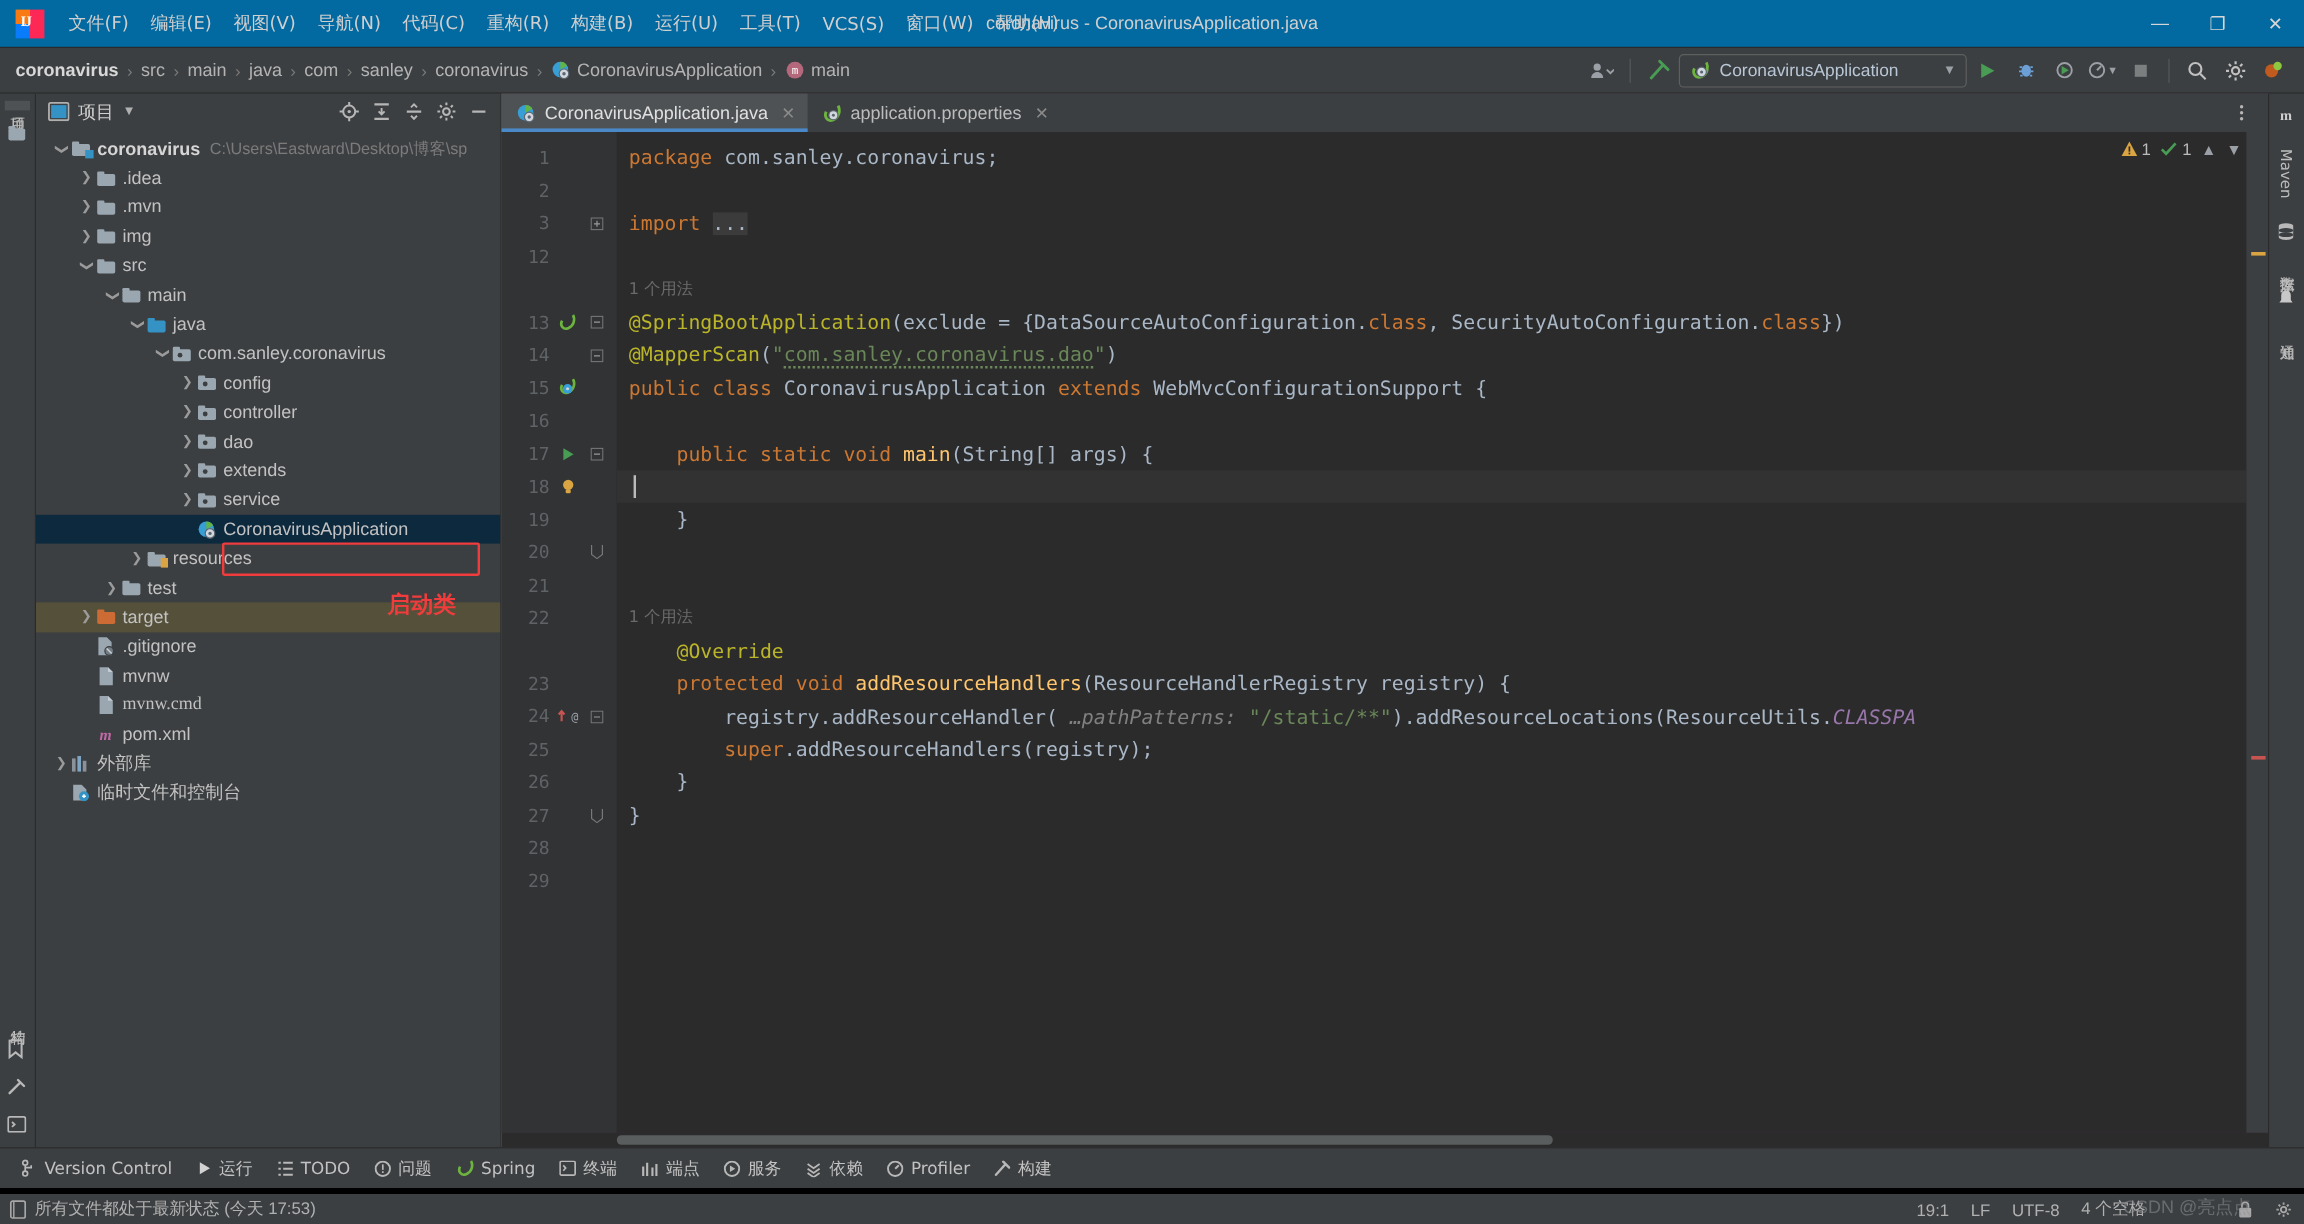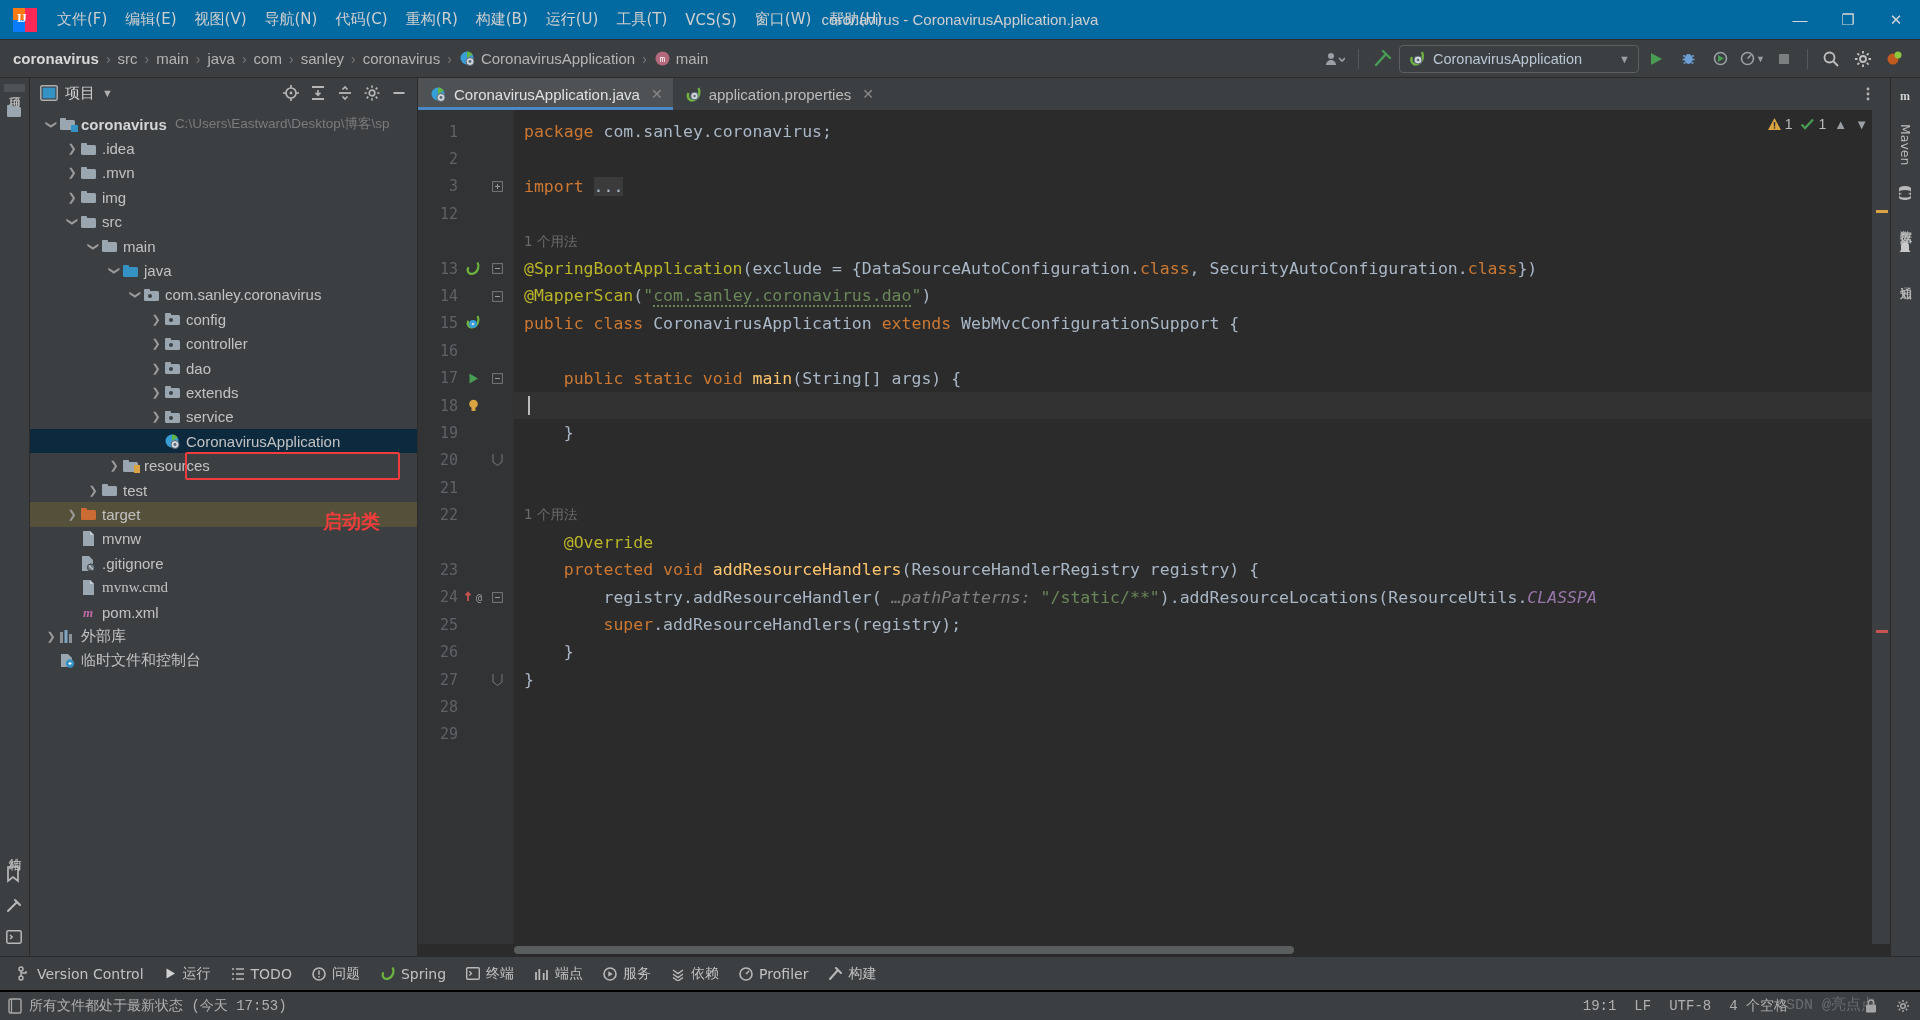--- a/index.html
+++ b/index.html
@@ -163,22 +163,22 @@
   
   .bottombar {
     height:34px; flex:0 0 34px; background:#3c3f41; display:flex; align-items:center;
     border-top:1px solid #2b2b2b; padding-left:8px; gap:2px;
   }
   .bt { display:flex; align-items:center; gap:6px; padding:4px 9px; font-size:14px; color:#c2c2c2; border-radius:3px;
         font-family:"DejaVu Sans","Liberation Sans",sans-serif; white-space:nowrap;}
 
   .statusbar {
     height:30px; flex:0 0 30px; background:#3c3f41; display:flex; align-items:center;
-    border-top:2px solid #000000; padding:0 10px 0 8px; font-size:14px; color:#b0b0b0;
-    font-family:Liberation Mono, monospace;
+    border-top:5px solid #000000; padding:0 10px 0 8px; font-size:14px; color:#b0b0b0;
+    font-family:Liberation Sans, sans-serif;
   }
   .status-left { display:flex; align-items:center; gap:7px; }
   .status-right { margin-left:auto; display:flex; align-items:center; gap:18px; position:relative;}
   .wm { position:absolute; right:34px; top:-2px; color:#8f9296; font-size:15px; opacity:.55; white-space:nowrap;}
 
   svg { display:block; }
 </style>
 </head>
 <body>
 
@@ -549,40 +549,40 @@
             <span class="arrow">❯</span>
             <span class="ico">
               <span class="fi orange"></span>
             </span>
             <span class="lbl">target</span>
           </div>
           <div class="row" style="padding-left: 35px;">
             <span class="arrow"></span>
             <span class="ico">
               <span class="">
-                <svg width="15" height="17" viewBox="0 0 15 17">
-                  <path d="M2 1h7l4 4v11H2z" fill="#9aa7b0"></path>
-                  <path d="M9 1v4h4" fill="#c3ccd4"></path>
-                </svg>
-              </span>
-            </span>
-            <span class="lbl">mvnw</span>
-          </div>
-          <div class="row" style="padding-left: 35px;">
-            <span class="arrow"></span>
-            <span class="ico">
-              <span class="">
                 <svg width="16" height="17" viewBox="0 0 16 17">
                   <path d="M2 1h7l4 4v11H2z" fill="#9aa7b0"></path>
                   <circle cx="11" cy="12.5" r="3.6" fill="#6f7b85" stroke="#3c3f41"></circle>
                   <path d="M8.9 10.4l4.2 4.2" stroke="#cfcfcf" stroke-width="1.3"></path>
                 </svg>
               </span>
             </span>
             <span class="lbl">.gitignore</span>
+          </div>
+          <div class="row" style="padding-left: 35px;">
+            <span class="arrow"></span>
+            <span class="ico">
+              <span class="">
+                <svg width="15" height="17" viewBox="0 0 15 17">
+                  <path d="M2 1h7l4 4v11H2z" fill="#9aa7b0"></path>
+                  <path d="M9 1v4h4" fill="#c3ccd4"></path>
+                </svg>
+              </span>
+            </span>
+            <span class="lbl">mvnw</span>
           </div>
           <div class="row" style="padding-left: 35px; font-family: Liberation Serif, serif;">
             <span class="arrow"></span>
             <span class="ico">
               <span class="">
                 <svg width="15" height="17" viewBox="0 0 15 17">
                   <path d="M2 1h7l4 4v11H2z" fill="#9aa7b0"></path>
                   <path d="M9 1v4h4" fill="#c3ccd4"></path>
                 </svg>
               </span>
@@ -620,21 +620,21 @@
                 <svg width="17" height="17" viewBox="0 0 17 17">
                   <path d="M2 2h7l4 4v9H2z" fill="#9aa7b0"></path>
                   <circle cx="11" cy="11.5" r="4.2" fill="#3592c4"></circle>
                   <path d="M9.4 11.5h3.2M11 9.9v3.2" stroke="#fff" stroke-width="1.2"></path>
                 </svg>
               </span>
             </span>
             <span class="lbl">临时文件和控制台</span>
           </div>
           <div class="annot-box" style="left: 155px; top: 344px; width: 215px; height: 28px;"></div>
-          <div class="annot-text" style="left: 293px; top: 401px;">启动类</div>
+          <div class="annot-text" style="left: 293px; top: 383px;">启动类</div>
         </div>
     </div>
 
     <div class="editor">
       <div class="tabs">
         <div class="tab active">
           <span>
             <svg width="17" height="17" viewBox="0 0 17 17">
                 <circle cx="8" cy="8" r="6.5" fill="#389fd6"></circle>
                 <path d="M8 1.5a6.5 6.5 0 0 1 5.6 3.2L8 8z" fill="#62b543"></path>

